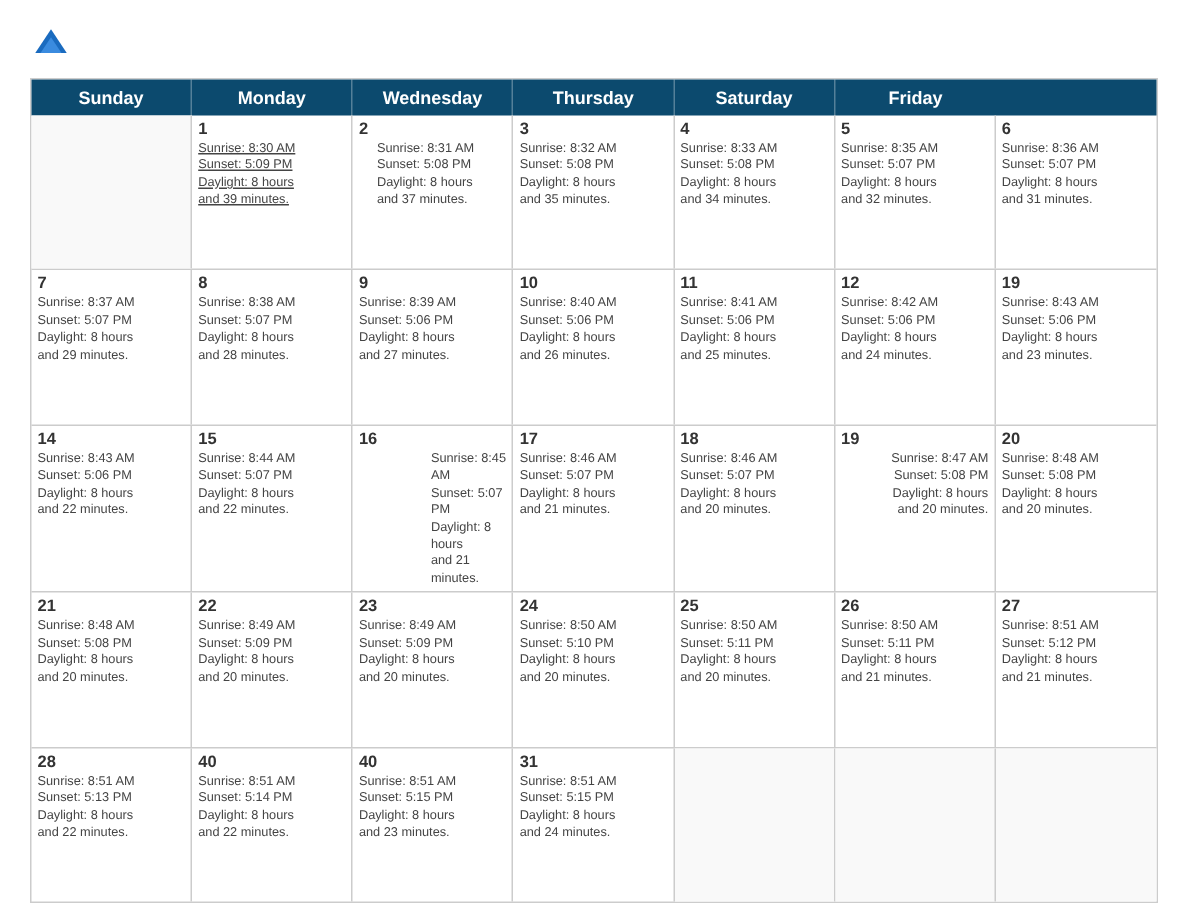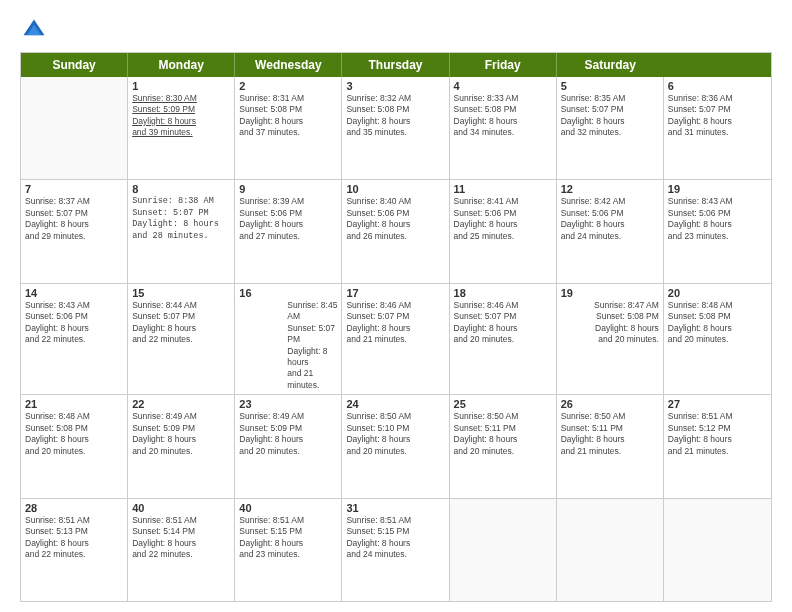--- a/index.html
+++ b/index.html
@@ -63,21 +63,21 @@
     }
     .calendar {
       flex: 1;
       display: flex;
       flex-direction: column;
       border: 1px solid #ccc;
     }
     .cal-header {
       display: grid;
       grid-template-columns: repeat(7, 1fr);
-      background: #4d7c0f;
+      background: #0c4a6e;
     }
     .cal-header-cell {
       color: #fff;
       font-size: 12px;
       font-weight: bold;
       text-align: center;
       padding: 5px 2px;
       border-right: 1px solid rgba(255,255,255,0.3);
     }
     .cal-header-cell:last-child { border-right: none; }
@@ -136,36 +136,36 @@
       <h2></h2>
     </div>
   </div>
 
   <div class="calendar">
     <div class="cal-header">
     <div class="cal-header-cell">Sunday</div>
         <div class="cal-header-cell">Monday</div>
         <div class="cal-header-cell">Wednesday</div>
         <div class="cal-header-cell">Thursday</div>
+        <div class="cal-header-cell">Saturday</div>
         <div class="cal-header-cell">Friday</div>
-        <div class="cal-header-cell">Saturday</div>
       </div>
     <div class="cal-body">
     <div class="cal-row">
           <div class="cal-cell empty"></div>
           <div class="cal-cell">
             <span class="day-num">1</span>
             <div class="day-info" style="white-space: pre-line; text-decoration: underline;">Sunrise: 8:30 AM
 Sunset: 5:09 PM
 Daylight: 8 hours
 and 39 minutes.</div>
           </div>
           <div class="cal-cell">
             <span class="day-num">2</span>
-            <div class="day-info" style="white-space: pre-line;">Sunrise: 8:31 AM
+            <div class="day-info" style="white-space: pre-line; margin-left: 12px;">Sunrise: 8:31 AM
 Sunset: 5:08 PM
 Daylight: 8 hours
 and 37 minutes.</div>
           </div>
           <div class="cal-cell">
             <span class="day-num">3</span>
             <div class="day-info" style="white-space: pre-line;">Sunrise: 8:32 AM
 Sunset: 5:08 PM
 Daylight: 8 hours
 and 35 minutes.</div>
@@ -195,21 +195,21 @@
         <div class="cal-row">
           <div class="cal-cell">
             <span class="day-num">7</span>
             <div class="day-info" style="white-space: pre-line;">Sunrise: 8:37 AM
 Sunset: 5:07 PM
 Daylight: 8 hours
 and 29 minutes.</div>
           </div>
           <div class="cal-cell">
             <span class="day-num">8</span>
-            <div class="day-info" style="white-space: pre-line; font-family: Liberation Mono, monospace;">Sunrise: 8:38 AM
+            <div class="day-info" style="white-space: pre-line;">Sunrise: 8:38 AM
 Sunset: 5:07 PM
 Daylight: 8 hours
 and 28 minutes.</div>
           </div>
           <div class="cal-cell">
             <span class="day-num">9</span>
             <div class="day-info" style="white-space: pre-line;">Sunrise: 8:39 AM
 Sunset: 5:06 PM
 Daylight: 8 hours
 and 27 minutes.</div>

